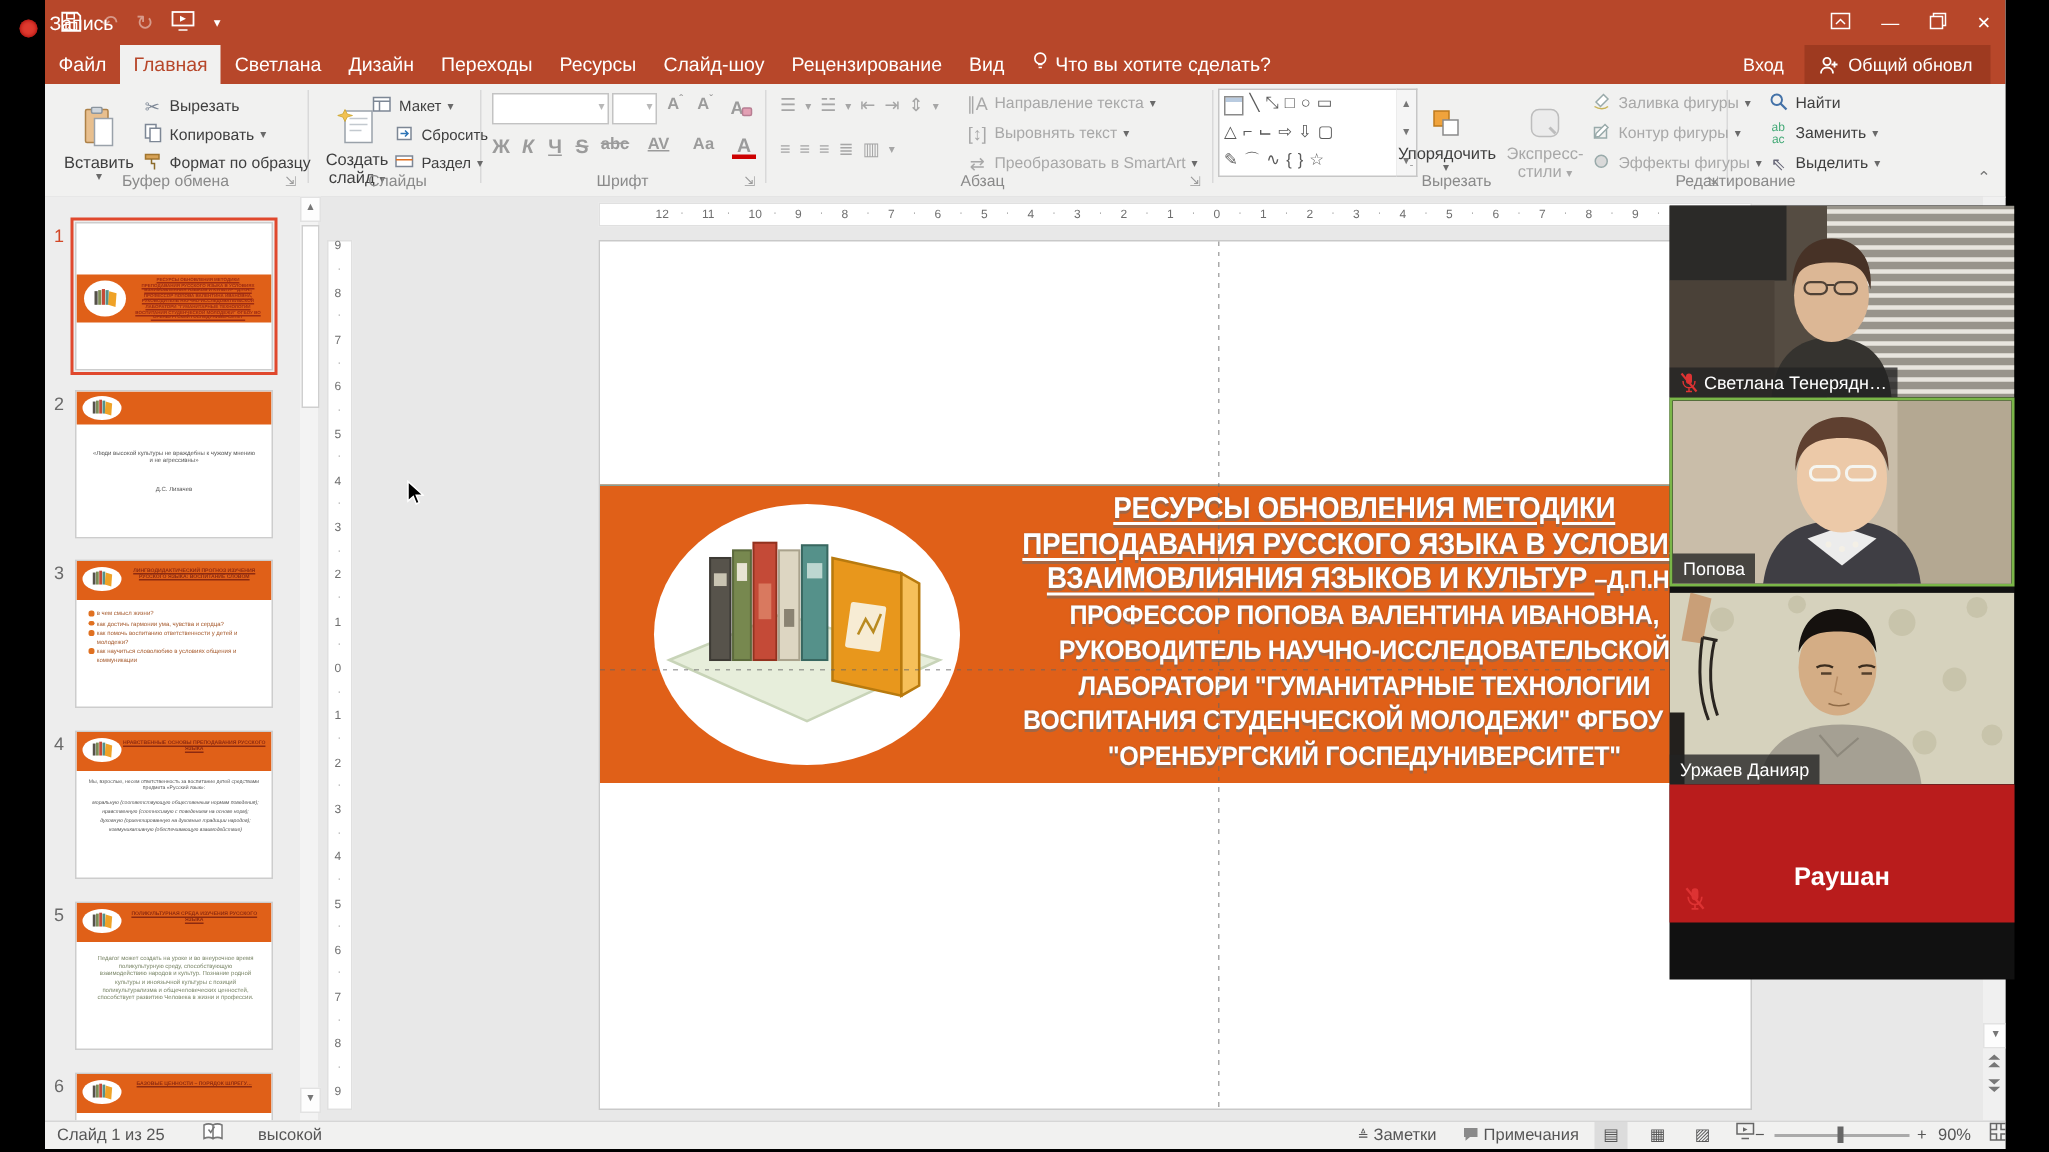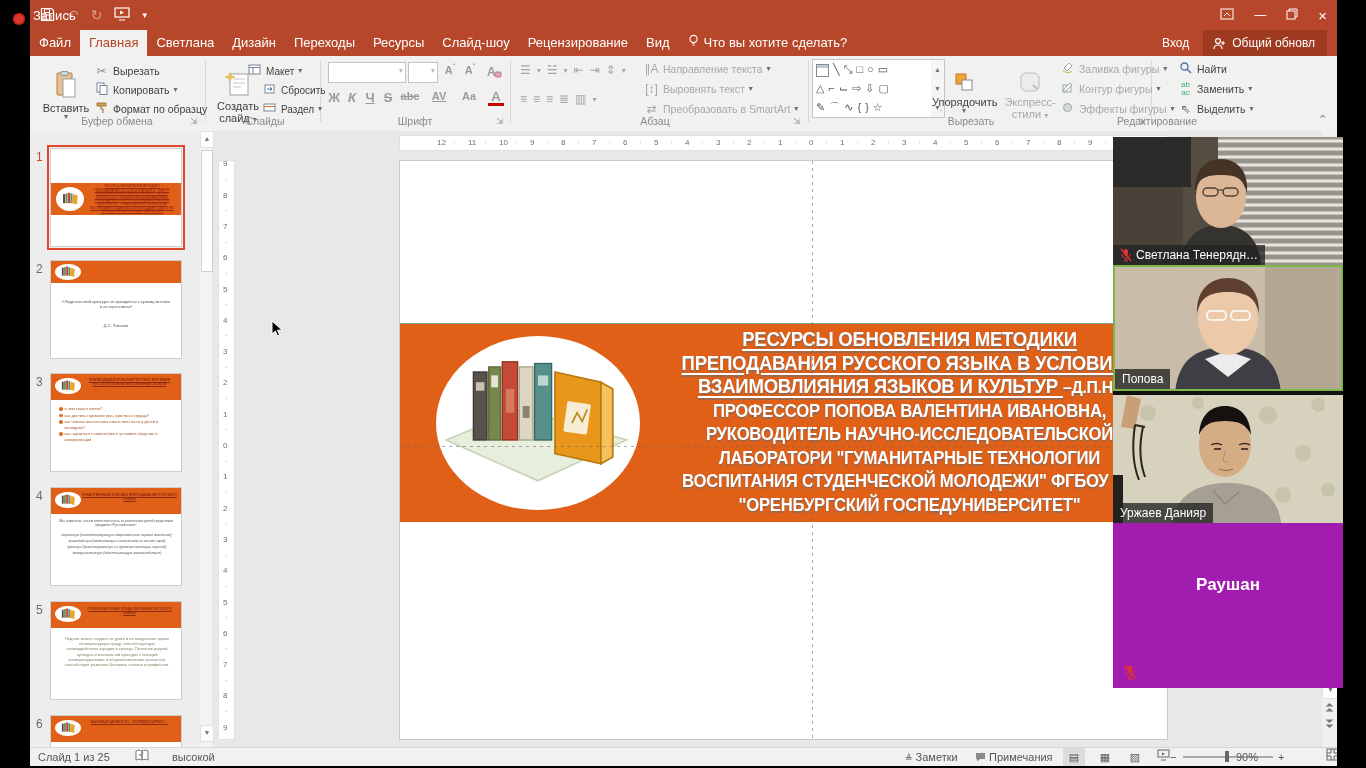--- a/index.html
+++ b/index.html
@@ -86,21 +86,21 @@
 .viewbtn{text-align:center;color:#565656}
 .viewbtn.on{background:#dcdcdc}
 #zoomslider{position:absolute;top:8px;height:2px;background:#aaa}
 #zoomthumb{position:absolute;top:3px;width:4px;height:11px;background:#666}
 
 #zoompanel{position:absolute;left:1113px;top:137px;width:230px;height:516px;background:#111;z-index:50}
 .ztile{position:absolute;left:0;width:230px;overflow:hidden}
 .zname{position:absolute;left:0;bottom:0;background:rgba(35,35,35,.78);color:#fff;font-size:12px;line-height:20px;padding:0 7px;display:flex;align-items:center;gap:4px}
 .micmute{display:inline-block;width:12px;height:14px;position:relative}
 #ztile2{border:2px solid #7ab648;box-sizing:border-box}
-#zname4{position:absolute;left:0;top:386px;width:230px;height:165px;background:#a21caf}
+#zname4{position:absolute;left:0;top:386px;width:230px;height:92px;background:#b91c1c}
 #zname4 .nm{position:absolute;left:0;width:100%;top:52px;text-align:center;color:#fff;font-weight:bold;font-size:17px}
 
 #recbadge{position:absolute;left:0;top:0;z-index:60}
 #recdot{position:absolute;left:13px;top:13px;width:12px;height:12px;border-radius:50%;background:#e03a2f;box-shadow:0 0 3px #900 inset}
 #reclabel{position:absolute;left:33px;top:8px;color:#fff;font-size:13px;white-space:nowrap}
 #cursor{position:absolute;left:271px;top:320px;z-index:70}
 </style>
 </head>
 <body>
 <div id="stage">
@@ -685,21 +685,21 @@
     <div class="it viewbtn" style="left:1094px;width:22px">▨</div>
     <div class="it viewbtn" style="left:1122px;width:22px"><svg width="13" height="12" viewBox="0 0 13 12">
             <rect x="1" y="1" width="11" height="7" fill="none" stroke="#666"></rect>
             <path d="M5 3.5l3 1.5-3 1.5z" fill="#666"></path>
             <path d="M4 11h5" stroke="#666"></path>
           </svg></div>
     <div class="it" style="left:1140px">−</div>
     <div id="zoomslider" style="left:1153px;width:90px"></div>
     <div id="zoomthumb" style="left:1195px"></div>
     <div class="it" style="left:1248px">+</div>
-    <div class="it" style="left:1206px">90%</div>
+    <div class="it" style="left:1262px">90%</div>
     <div class="it viewbtn" style="left:1290px;width:24px"><svg width="13" height="13" viewBox="0 0 13 13">
             <rect x="1" y="1" width="11" height="11" fill="none" stroke="#666"></rect>
             <path d="M1 5h4V1M8 1v4h4M12 8H8v4M5 12V8H1" fill="none" stroke="#666"></path>
           </svg></div>
   </div>
 </div>
 
 <div id="zoompanel">
   <div class="ztile" id="ztile1" style="top:0;height:128px">
     <svg width="230" height="128" viewBox="0 0 230 128">

